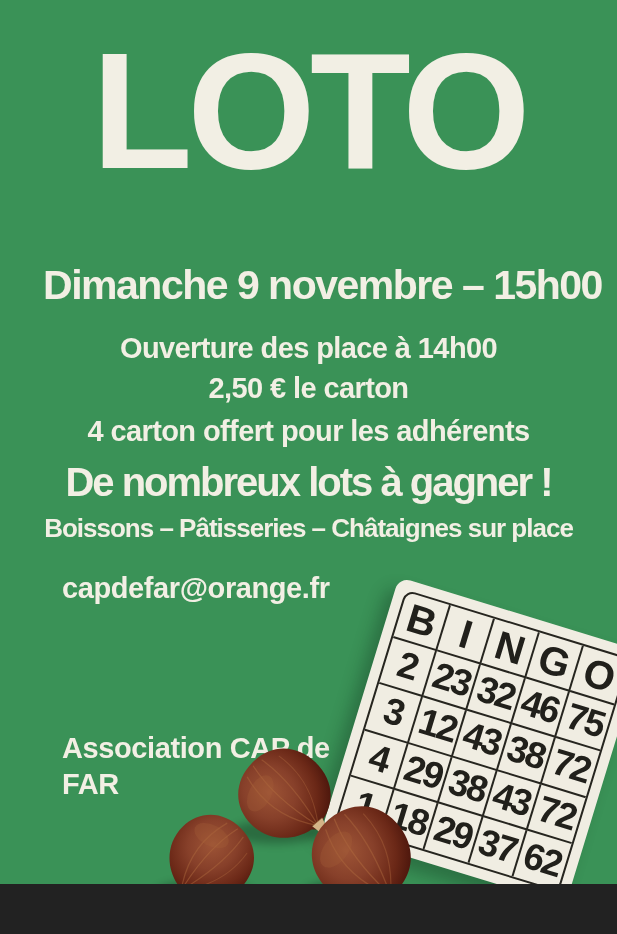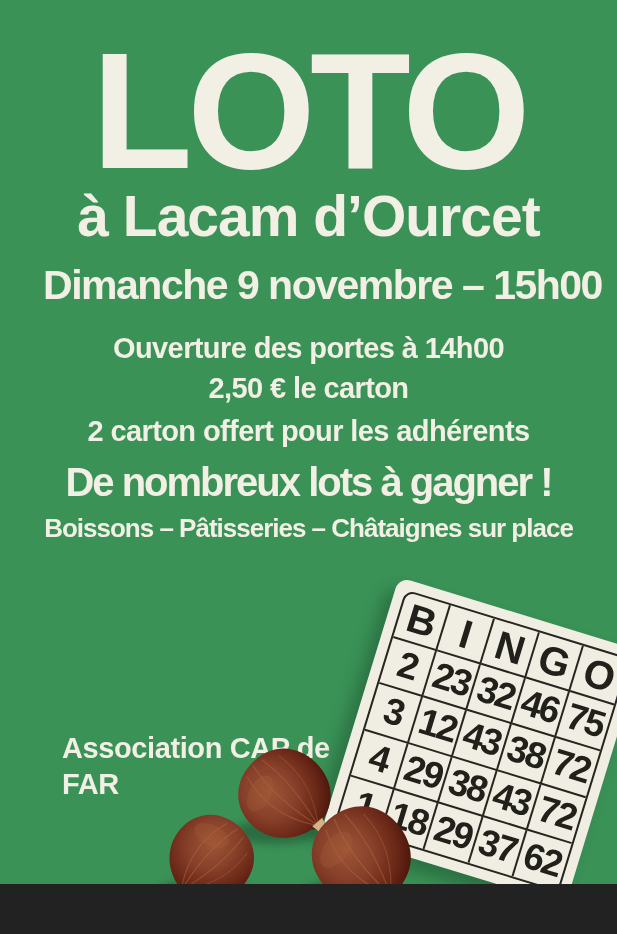--- a/index.html
+++ b/index.html
@@ -80,31 +80,31 @@
     width:280px;height:214px;
     z-index:2;
   }
 </style>
 </head>
 <body>
 
 <div class="poster">
 
   <div class="line title">LOTO</div>
-  <div class="line subtitle">à Lacam d’Ourcet</div>
   <div class="line date">Dimanche 9 novembre – 15h00</div>
 
-  <div class="line info info-1">Ouverture des portes à 14h00</div>
+  <div class="line info info-1">Ouverture des place à 14h00</div>
   <div class="line info info-2">2,50 € le carton</div>
-  <div class="line info info-3">2 carton offert pour les adhérents</div>
+  <div class="line info info-3">4 carton offert pour les adhérents</div>
 
   <div class="line lots">De nombreux lots à gagner !</div>
   <div class="line extras">Boissons – Pâtisseries – Châtaignes sur place</div>
 
   <div class="contact">
+    <div>capdefar@orange.fr</div>
   </div>
 
   <div class="organizer">Association CAP de FAR</div>
 
   <div class="bingo-card">
     <div class="bingo-grid">
       <div class="bcell head">B</div>
       <div class="bcell head">I</div>
       <div class="bcell head">N</div>
       <div class="bcell head">G</div>

